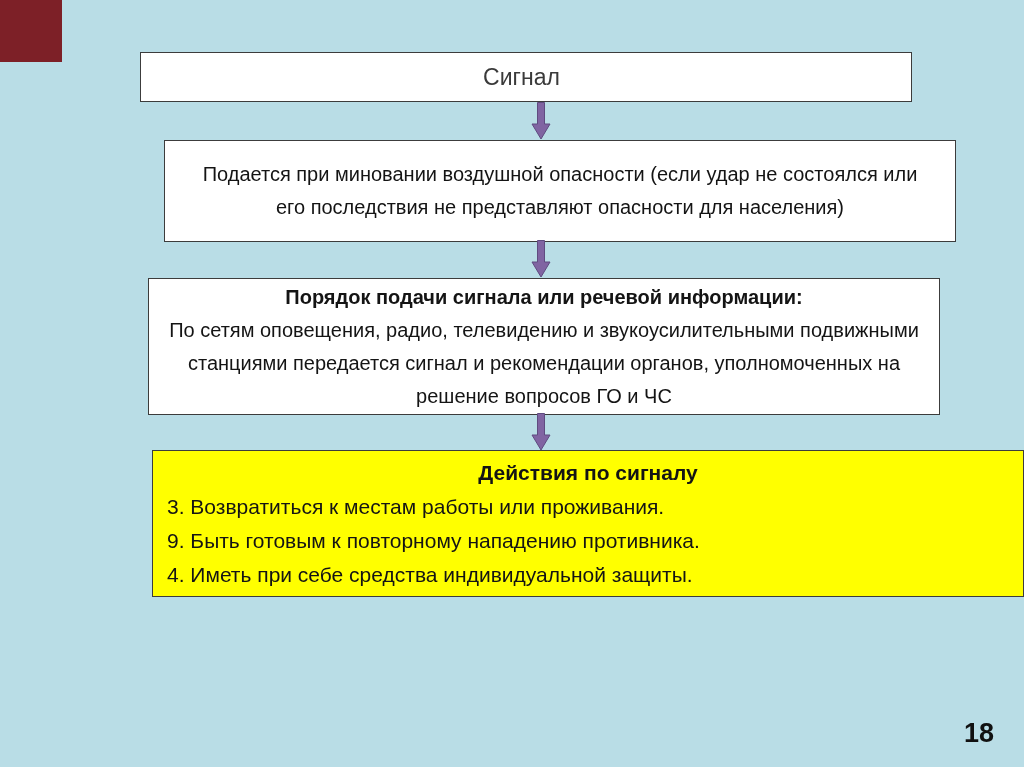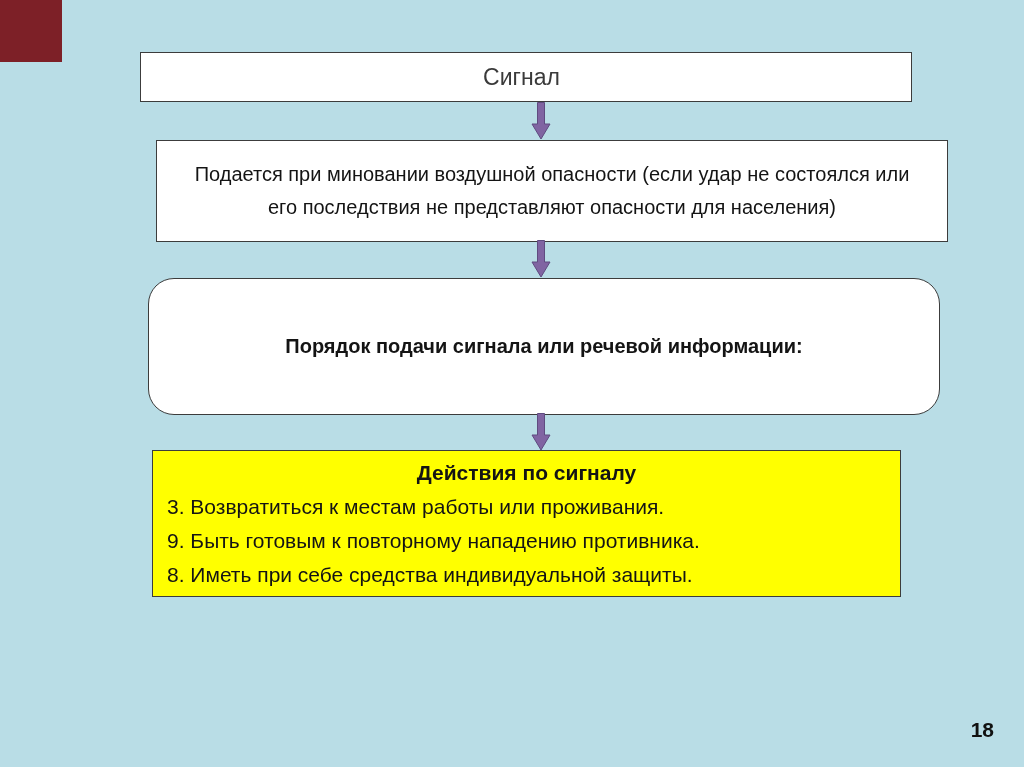--- a/index.html
+++ b/index.html
@@ -44,21 +44,21 @@
   }
   .title-prefix {
     color: #3a3a3a;
     margin-right: 9px;
   }
   .title-highlight {
     font-weight: bold;
     color: #2343b5;
   }
   .description-box {
-    left: 156px;
+    left: 164px;
     top: 140px;
     width: 792px;
     height: 102px;
     display: flex;
     align-items: center;
     justify-content: center;
     text-align: center;
     font-size: 20px;
     line-height: 33px;
     padding: 0 26px;
@@ -69,29 +69,28 @@
     width: 792px;
     height: 137px;
     display: flex;
     flex-direction: column;
     align-items: center;
     justify-content: center;
     text-align: center;
     font-size: 20px;
     line-height: 33px;
     padding: 0 14px;
-    border-radius: 26px;
   }
   .procedure-heading {
     font-weight: bold;
   }
   .actions-box {
     left: 152px;
     top: 450px;
-    width: 749px;
+    width: 872px;
     height: 147px;
     background: #ffff00;
     padding: 5px 14px;
     font-size: 21px;
     line-height: 34px;
   }
   .actions-heading {
     font-weight: bold;
     text-align: center;
   }
@@ -107,21 +106,21 @@
     stroke: #5f4b80;
     stroke-width: 1;
   }
   .arrow-1 { left: 531px; top: 102px; }
   .arrow-2 { left: 531px; top: 240px; }
   .arrow-3 { left: 531px; top: 413px; }
   .page-number {
     position: absolute;
     top: 718px;
     right: 58px;
-    font-size: 21px;
+    font-size: 27px;
     font-weight: bold;
     color: #111111;
   }
 </style>
 </head>
 <body>
 
 <div class="slide" style="background-color: rgb(185, 221, 230);">
 
   <div class="corner-square" style="background-color: rgb(125, 32, 39);"></div>
@@ -137,28 +136,29 @@
   <div class="box description-box">
     <div>Подается при миновании воздушной опасности (если  удар не состоялся или его последствия не представляют опасности для населения)</div>
   </div>
 
   <svg class="arrow arrow-2" viewBox="0 0 20 38">
     <path d="M6.5 0.5 H13.5 V22 H19 L10 37 L1 22 H6.5 Z" fill="#8064a2"></path>
   </svg>
 
   <div class="box procedure-box">
     <div class="procedure-heading">Порядок подачи сигнала или речевой информации:</div>
+    <div class="procedure-body">По сетям оповещения, радио, телевидению и звукоусилительными подвижными станциями передается сигнал и рекомендации органов, уполномоченных на решение вопросов ГО и ЧС</div>
   </div>
 
   <svg class="arrow arrow-3" viewBox="0 0 20 38">
     <path d="M6.5 0.5 H13.5 V22 H19 L10 37 L1 22 H6.5 Z" fill="#8064a2"></path>
   </svg>
 
   <div class="box actions-box" style="background-color: rgb(255, 255, 0);">
     <div class="actions-heading">Действия по сигналу</div>
     <div class="action-item">3. Возвратиться к местам работы или проживания.</div>
     <div class="action-item">9. Быть готовым к повторному нападению противника.</div>
-    <div class="action-item">8. Иметь при себе средства индивидуальной защиты.</div>
+    <div class="action-item">4. Иметь при себе средства индивидуальной защиты.</div>
   </div>
 
   <div class="page-number">18</div>
 
 </div>
 
 </body></html>

